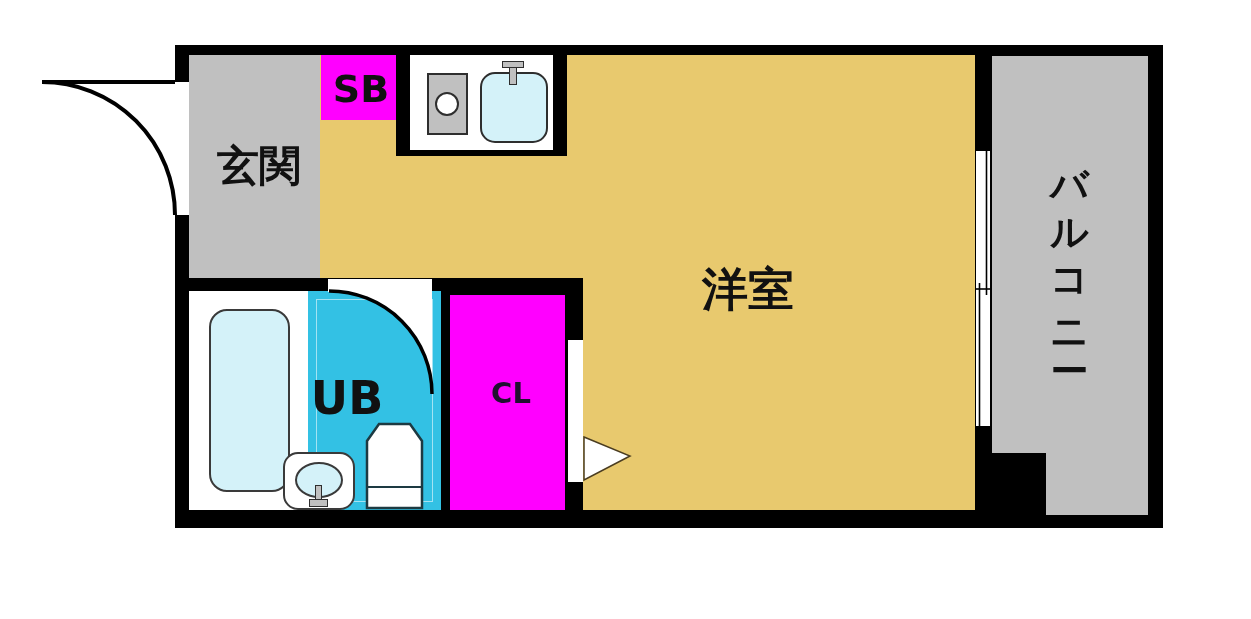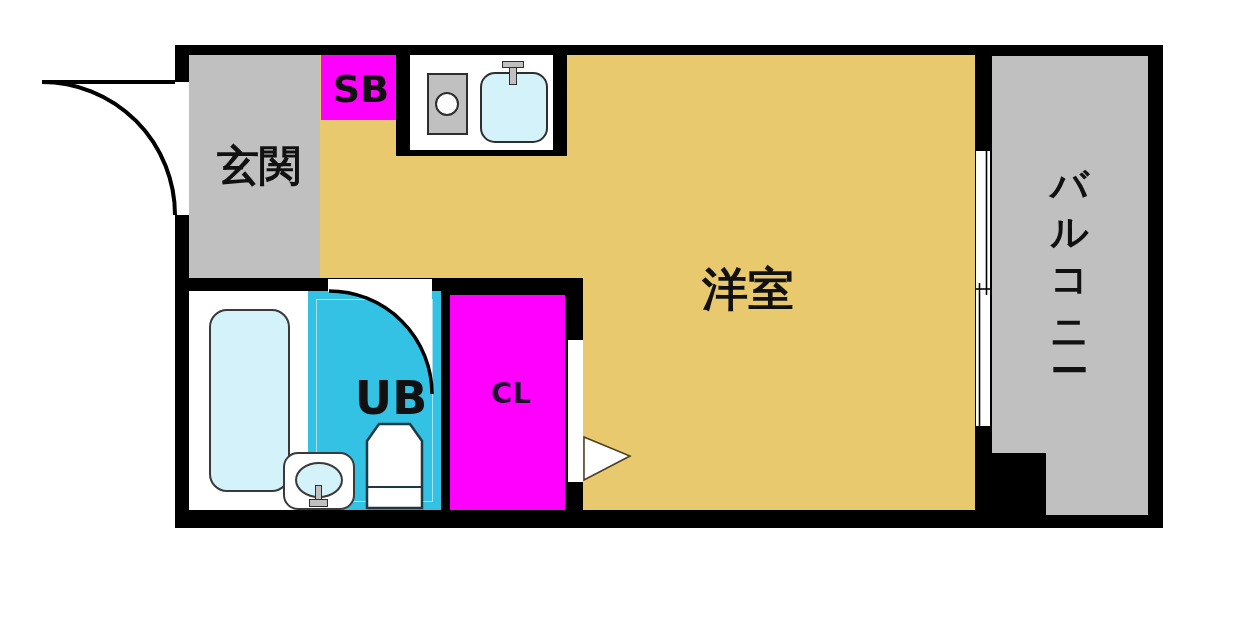--- a/index.html
+++ b/index.html
@@ -35,21 +35,21 @@
   .window{left:976px;top:151px;width:14px;height:275px;background:#ffffff;}
   .balcony-a{left:992px;top:56px;width:156px;height:397px;background:#c0c0c0;}
   .balcony-b{left:1046px;top:453px;width:102px;height:62px;background:#c0c0c0;}
   .entry-gap{left:175px;top:82px;width:14px;height:133px;background:#ffffff;}
   
   .overlay{left:0;top:0;width:1251px;height:619px;pointer-events:none;}
   
   .lbl{position:absolute;color:#111111;font-weight:bold;white-space:nowrap;transform:translate(-50%,-50%);}
   .lbl-genkan{left:259px;top:166px;font-size:42px;}
   .lbl-sb{left:361px;top:89px;font-size:38px;}
-  .lbl-ub{left:347px;top:398px;font-size:46px;margin-left:44px;}
+  .lbl-ub{left:347px;top:398px;font-size:46px;}
   .lbl-cl{left:511px;top:393px;font-size:29px;color:#201030;}
   .lbl-room{left:748px;top:272px;font-size:46px;text-align:center;line-height:1.3;transform:translate(-50%,-50%);margin-top:18px;}
   .lbl-balcony{left:1069px;top:250px;font-size:38px;writing-mode:vertical-rl;letter-spacing:9px;transform:translate(-50%,-50%);}
 </style>
 </head>
 <body>
 
 <div class="canvas">
 
   <div class="abs wall-bg"></div>

